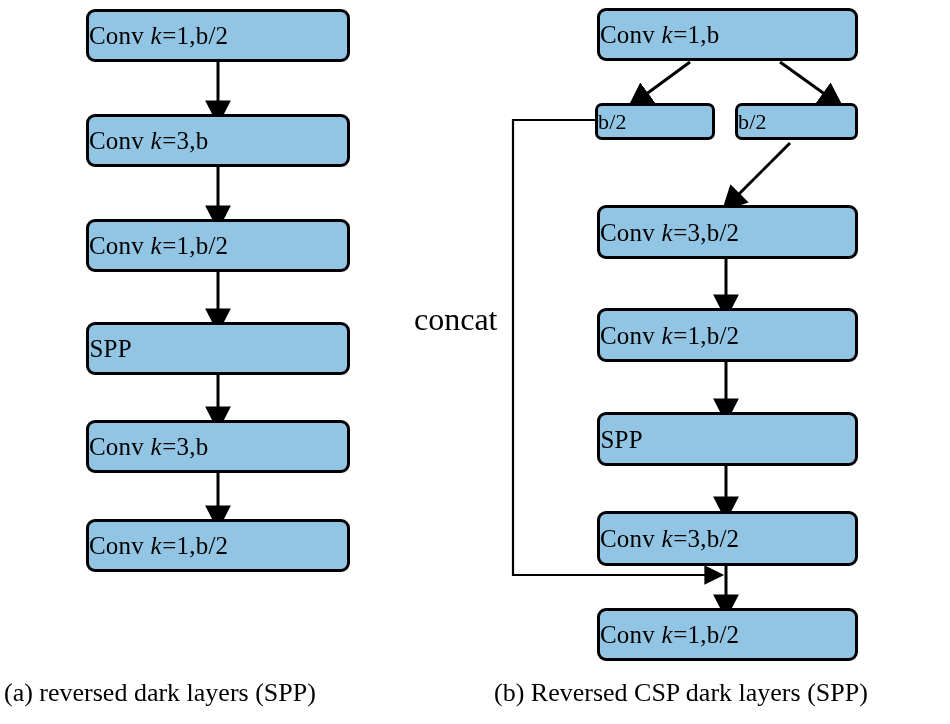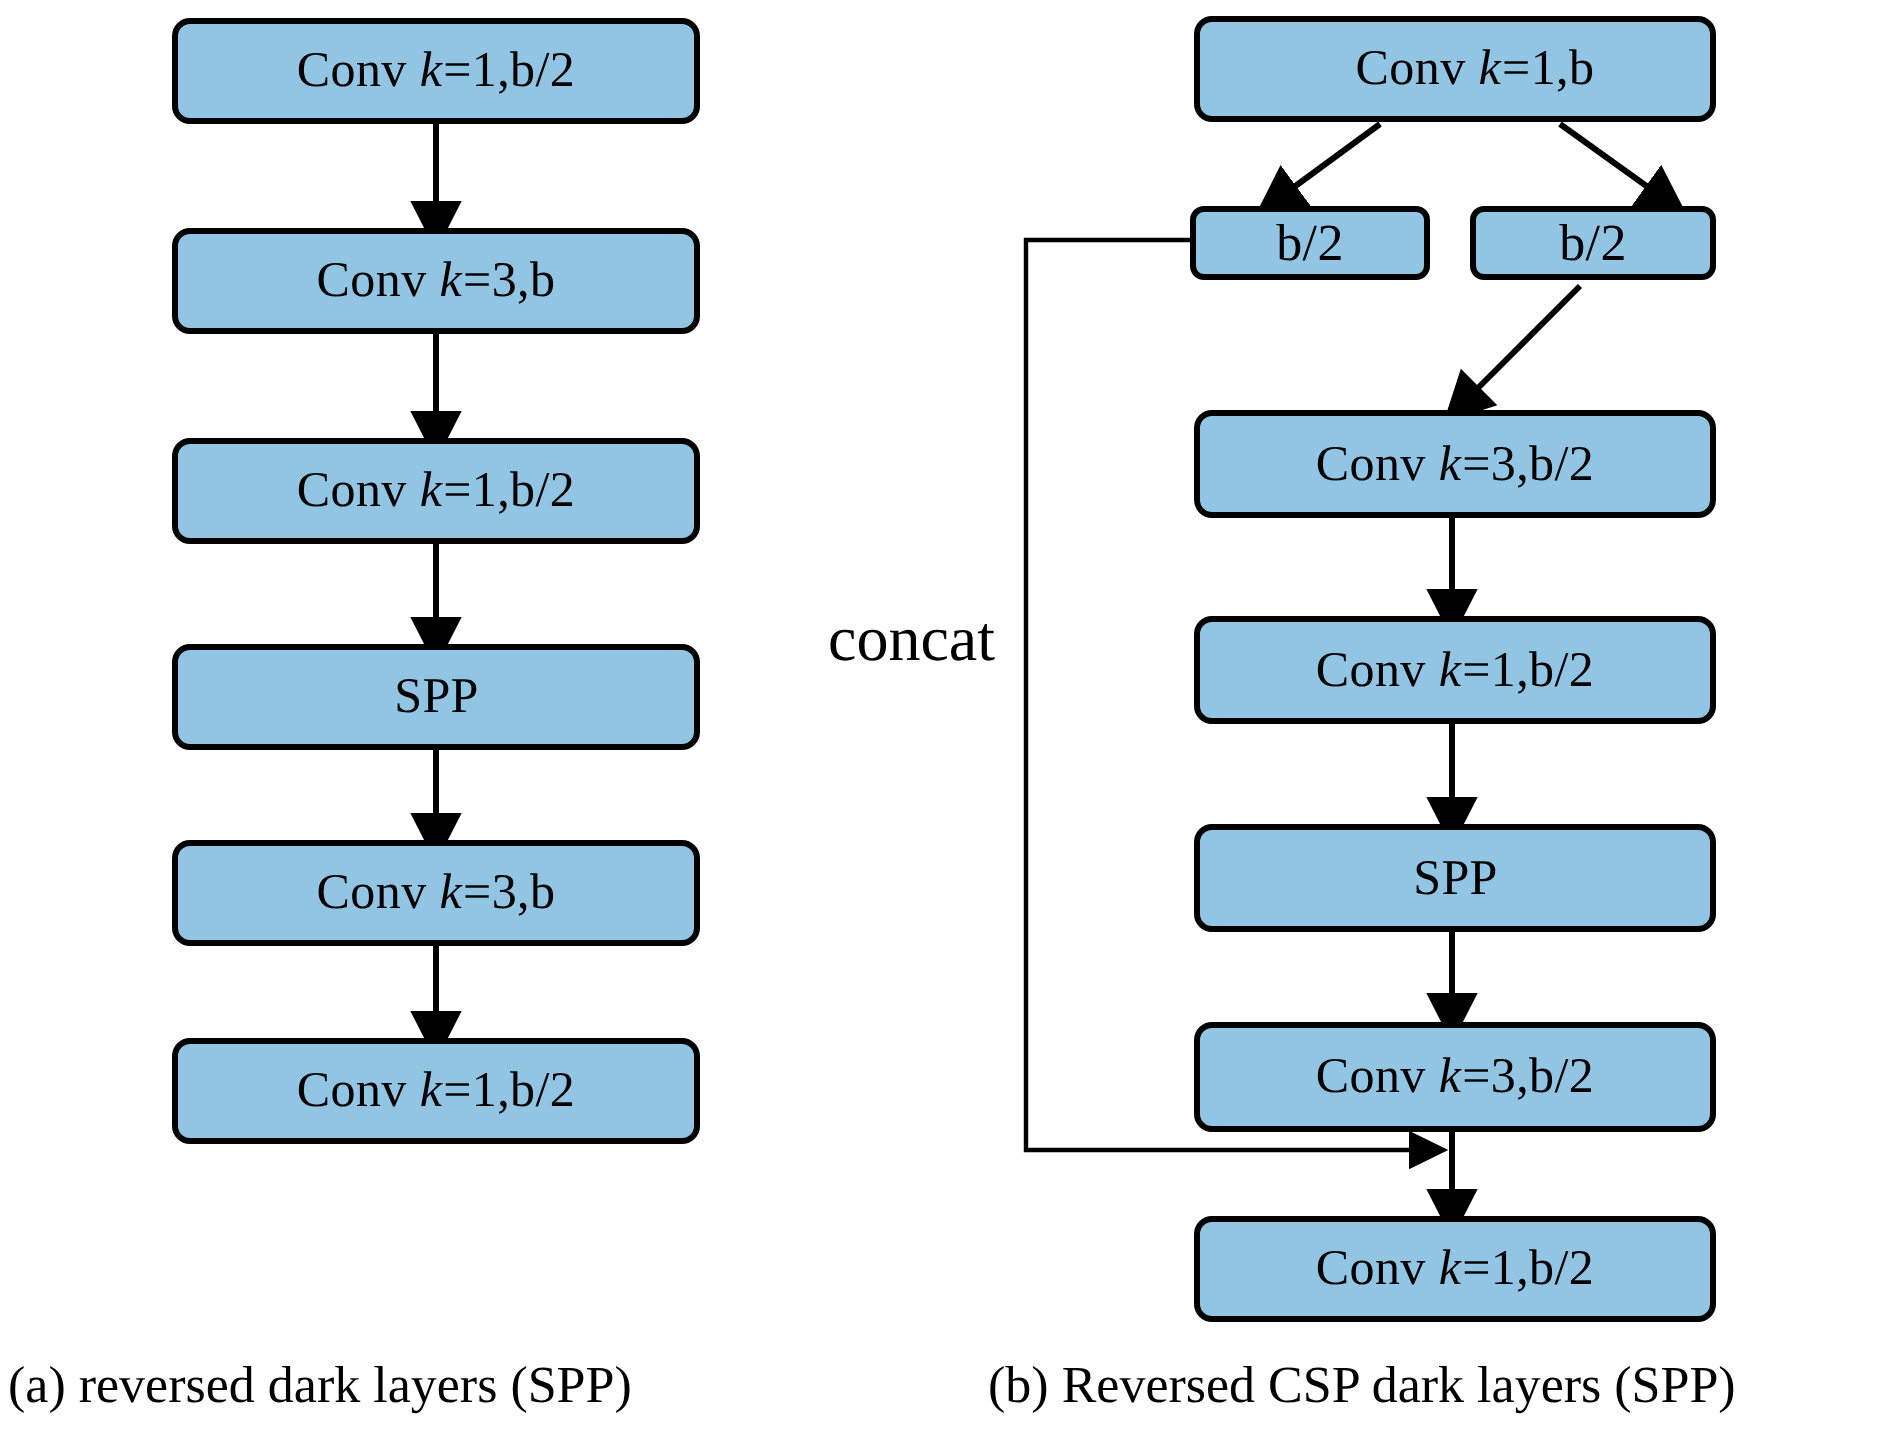--- a/index.html
+++ b/index.html
@@ -26,30 +26,30 @@
 
   
   .block {
     position: absolute;
     box-sizing: border-box;
     background: #92C5E4;
     border: 3px solid #000000;
     border-radius: 9px;
     display: flex;
     align-items: center;
-    justify-content: center;
+    justify-content: flex-start;
     text-align: center;
     font-size: 25px;
     line-height: 1;
     letter-spacing: 0.2px;
     white-space: nowrap;
     z-index: 3;
   }
   .block.small {
-    font-size: 26px;
+    font-size: 22px;
     border-radius: 7px;
   }
   .block .lbl { display: inline-block; }
   .block .lbl i {
     font-style: italic;
     padding-right: 0.5px;
   }
 
   
   #edges {
@@ -142,21 +142,21 @@
   </div>
 
   <div class="block" style="left:86px; top:420px; width:264px; height:53px;">
     <span class="lbl"><span>Conv </span><i>k</i><span>=3,b</span></span>
   </div>
 
   <div class="block" style="left:86px; top:519px; width:264px; height:53px;">
     <span class="lbl"><span>Conv </span><i>k</i><span>=1,b/2</span></span>
   </div>
 
-  <div class="block" style="left:597px; top:8px; width:261px; height:53px;padding-left:20px;">
+  <div class="block" style="left:597px; top:8px; width:261px; height:53px;">
     <span class="lbl"><span>Conv </span><i>k</i><span>=1,b</span></span>
   </div>
 
   <div class="block small" style="left:595px; top:103px; width:120px; height:37px;">
     <span class="lbl">b/2</span>
   </div>
 
   <div class="block small" style="left:735px; top:103px; width:123px; height:37px;">
     <span class="lbl">b/2</span>
   </div>

